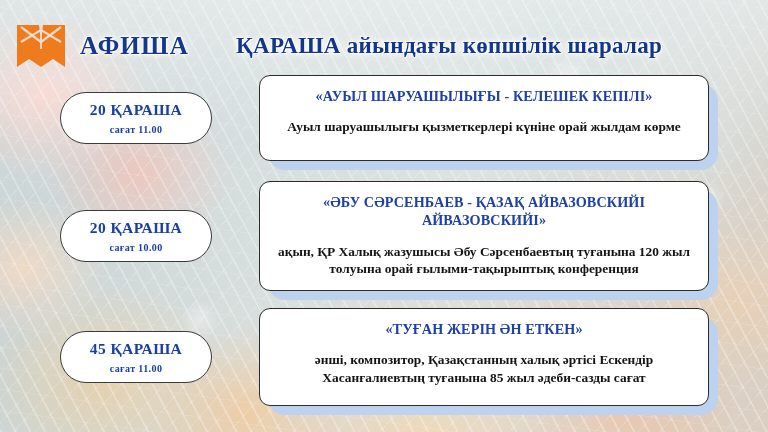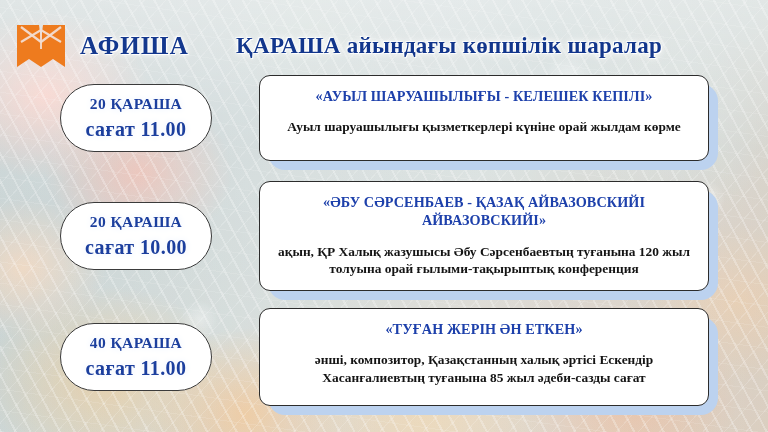--- a/index.html
+++ b/index.html
@@ -145,21 +145,21 @@
 
   .row-1 { top: 4px;   height: 112px; }
   .row-2 { top: 122px; height: 112px; }
   .row-3 { top: 240px; height: 118px; }
 
   
   .badge {
     position: relative;
     margin-left: 60px;
     width: 152px;
-    height: 68px;
+    height: 52px;
     border: 1.3px solid #3b3b3b;
     border-radius: 34px / 34px;
     background: #ffffff;
     display: flex;
     flex-direction: column;
     align-items: center;
     justify-content: center;
     flex: 0 0 auto;
   }
 
@@ -167,21 +167,21 @@
     font-size: 15.5px;
     font-weight: bold;
     color: #1c3f9e;
     letter-spacing: 0.4px;
     text-shadow: 0 0 4px #ffffff, 0 0 7px #e3ecfb, 1px 1px 0 rgba(255,255,255,0.9);
     white-space: nowrap;
   }
 
   .badge-time {
     margin-top: 5px;
-    font-size: 20px;
+    font-size: 10px;
     font-weight: bold;
     color: #1c3f9e;
     letter-spacing: 0.4px;
     text-shadow: 0 0 4px #ffffff, 0 0 7px #e3ecfb, 1px 1px 0 rgba(255,255,255,0.9);
     white-space: nowrap;
   }
 
   
   .card-slot {
     position: relative;
@@ -283,21 +283,21 @@
         <div class="card-shadow"></div>
         <div class="card card-r2">
           <div class="card-title">«ӘБУ СӘРСЕНБАЕВ - ҚАЗАҚ АЙВАЗОВСКИЙІ АЙВАЗОВСКИЙІ»</div>
           <div class="card-desc">ақын, ҚР Халық жазушысы Әбу Сәрсенбаевтың туғанына 120 жыл толуына орай ғылыми-тақырыптық конференция</div>
         </div>
       </div>
     </div>
 
     <div class="row row-3">
       <div class="badge">
-        <div class="badge-date">40 ҚАРАША</div>
+        <div class="badge-date">45 ҚАРАША</div>
         <div class="badge-time">сағат 11.00</div>
       </div>
       <div class="card-slot">
         <div class="card-shadow"></div>
         <div class="card card-r3">
           <div class="card-title">«ТУҒАН ЖЕРІН ӘН ЕТКЕН»</div>
           <div class="card-desc">әнші, композитор, Қазақстанның халық әртісі Ескендір Хасанғалиевтың туғанына 85 жыл әдеби-сазды сағат</div>
         </div>
       </div>
     </div>

